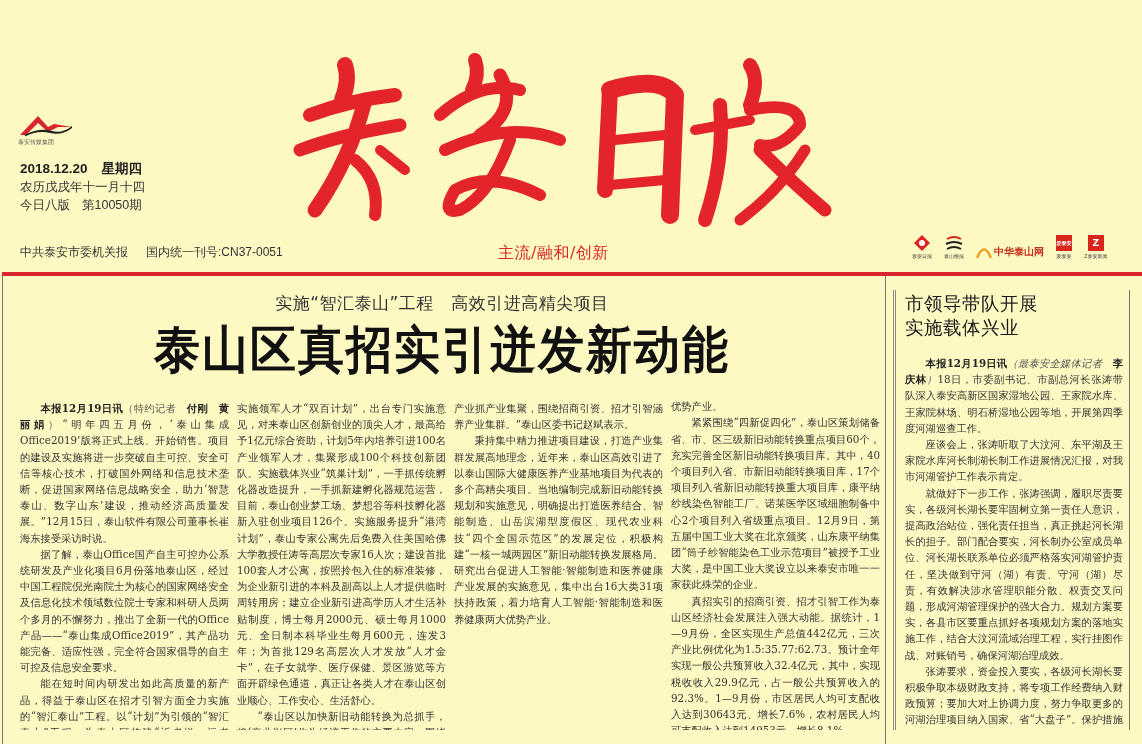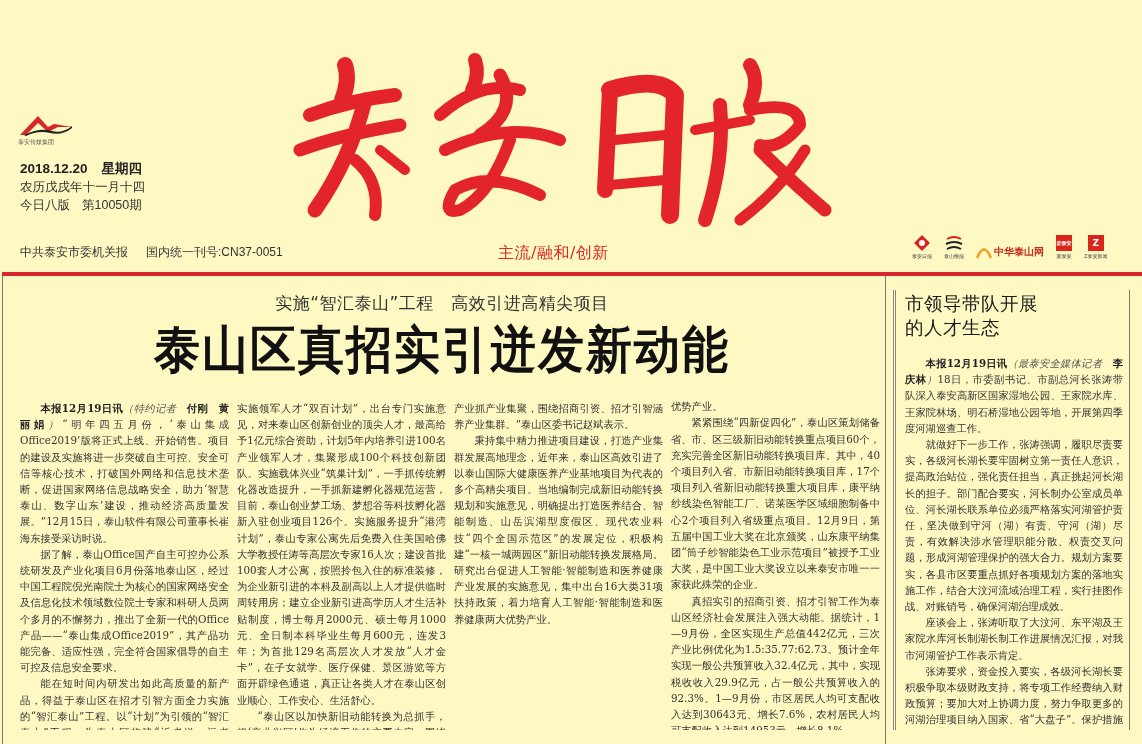--- a/index.html
+++ b/index.html
@@ -36,21 +36,21 @@
   
   .lead-frame { position: absolute; left: 2px; top: 276px; width: 884px; height: 468px; border-left: 1.5px solid #777; border-right: 1.5px solid #777; }
   .kicker { position: absolute; left: 0; width: 884px; top: 292px; text-align: center; font-size: 17px; color: #333; letter-spacing: 0.5px; }
   .headline { position: absolute; left: 0; width: 884px; top: 320px; text-align: center; font-family: "DejaVu Serif", serif; font-weight: bold; font-size: 46px; color: #111; letter-spacing: 2px; transform: scaleY(1.1); }
 
   .cols { position: absolute; left: 20px; top: 400px; width: 860px; height: 330px; display: flex; gap: 8px; }
   .col { width: 216px; font-family: "DejaVu Serif", serif; font-size: 10.3px; line-height: 16.2px; color: #333; text-align: justify; overflow: hidden; }
   .col p { text-indent: 0; }
   .col p.ind { text-indent: 2em; }
   .col .dateline { font-weight: bold; color: #222; }
-  .col .byline { font-style: italic; color: #555; }
+  .col .byline { color: #555; }
   .col .byline-name { font-weight: bold; color: #222; }
 
   
   .side-frame { position: absolute; left: 893px; top: 290px; width: 237px; height: 440px; border-left: 3px double #888; border-right: 1.5px solid #777; }
   .side-title { position: absolute; left: 905px; top: 292px; width: 220px; font-family: "DejaVu Serif", serif; font-weight: normal; font-size: 18.5px; line-height: 24px; color: #1a1a1a; letter-spacing: 0.5px; }
   .side-body { position: absolute; left: 905px; top: 355px; width: 218px; height: 372px; font-family: "DejaVu Serif", serif; font-size: 10.3px; line-height: 16.2px; color: #333; text-align: justify; overflow: hidden; }
   .side-body p.ind { text-indent: 2em; }
   .side-body .dateline { font-weight: bold; color: #222; }
   .side-body .byline { font-style: italic; color: #555; }
   .side-body .byline-name { font-weight: bold; color: #222; }
@@ -172,21 +172,21 @@
     <div class="col">
       <p style="margin-top:-180px;">秉持集中精力推进项目建设，打造产业集群发展高地理念，近年来，泰山区高效引进了以泰山国际大健康医养产业基地项目为代表的多个高精尖项目。当地编制完成新旧动能转换规划和实施意见，明确提出打造医养结合、智能制造、山岳滨湖型度假区、现代农业科技“四个全国示范区”的发展定位，积极构建“一核一城两园区”新旧动能转换发展格局。研究出台促进人工智能·智能制造和医养健康产业发展的实施意见，集中出台16大类31项扶持政策，着力培育人工智能·智能制造和医养健康两大优势产业。</p>
       <p class="ind">紧紧围绕“四新促四化”，泰山区策划储备省、市、区三级新旧动能转换重点项目60个，充实完善全区新旧动能转换项目库。其中，40个项目列入省、市新旧动能转换项目库，17个项目列入省新旧动能转换重大项目库，康平纳纱线染色智能工厂、诺莱医学区域细胞制备中心2个项目列入省级重点项目。12月9日，第五届中国工业大奖在北京颁奖，山东康平纳集团“筒子纱智能染色工业示范项目”被授予工业大奖，是中国工业大奖设立以来泰安市唯一一家获此殊荣的企业。</p>
       <p class="ind">真招实引的招商引资、招才引智工作为泰山区经济社会发展注入强大动能。据统计，1—9月份，全区实现生产总值442亿元，三次产业比例优化为1.5:35.77:62.73。预计全年实现一般公共预算收入32.4亿元，其中，实现税收收入29.9亿元，占一般公共预算收入的92.3%。1—9月份，市区居民人均可支配收入达到30643元、增长7.6%，农村居民人均可支配收入达到14953元、增长8.1%。</p>
     </div>
   </div>
 
   <div class="side-frame"></div>
   <div class="side-title">
     <div>市领导带队开展</div>
-    <div>的人才生态</div>
+    <div>实施载体兴业</div>
   </div>
   <div class="side-body">
     <p class="ind"><span class="dateline">本报12月19日讯</span><span class="byline">（最泰安全媒体记者　</span><span class="byline-name">李庆林</span><span class="byline">）</span><span>18日，市委副书记、市副总河长张涛带队深入泰安高新区国家湿地公园、王家院水库、王家院林场、明石桥湿地公园等地，开展第四季度河湖巡查工作。</span></p>
+    <p class="ind">座谈会上，张涛听取了大汶河、东平湖及王家院水库河长制湖长制工作进展情况汇报，对我市河湖管护工作表示肯定。</p>
     <p class="ind">就做好下一步工作，张涛强调，履职尽责要实，各级河长湖长要牢固树立第一责任人意识，提高政治站位，强化责任担当，真正挑起河长湖长的担子。部门配合要实，河长制办公室成员单位、河长湖长联系单位必须严格落实河湖管护责任，坚决做到守河（湖）有责、守河（湖）尽责，有效解决涉水管理职能分散、权责交叉问题，形成河湖管理保护的强大合力。规划方案要实，各县市区要重点抓好各项规划方案的落地实施工作，结合大汶河流域治理工程，实行挂图作战、对账销号，确保河湖治理成效。</p>
-    <p class="ind">座谈会上，张涛听取了大汶河、东平湖及王家院水库河长制湖长制工作进展情况汇报，对我市河湖管护工作表示肯定。</p>
     <p class="ind">张涛要求，资金投入要实，各级河长湖长要积极争取本级财政支持，将专项工作经费纳入财政预算；要加大对上协调力度，努力争取更多的河湖治理项目纳入国家、省“大盘子”。保护措施要实，要继续加强水资源管护，全面落实最严格的水资源管理制度</p>
   </div>
 </div>
 
 </body></html>

